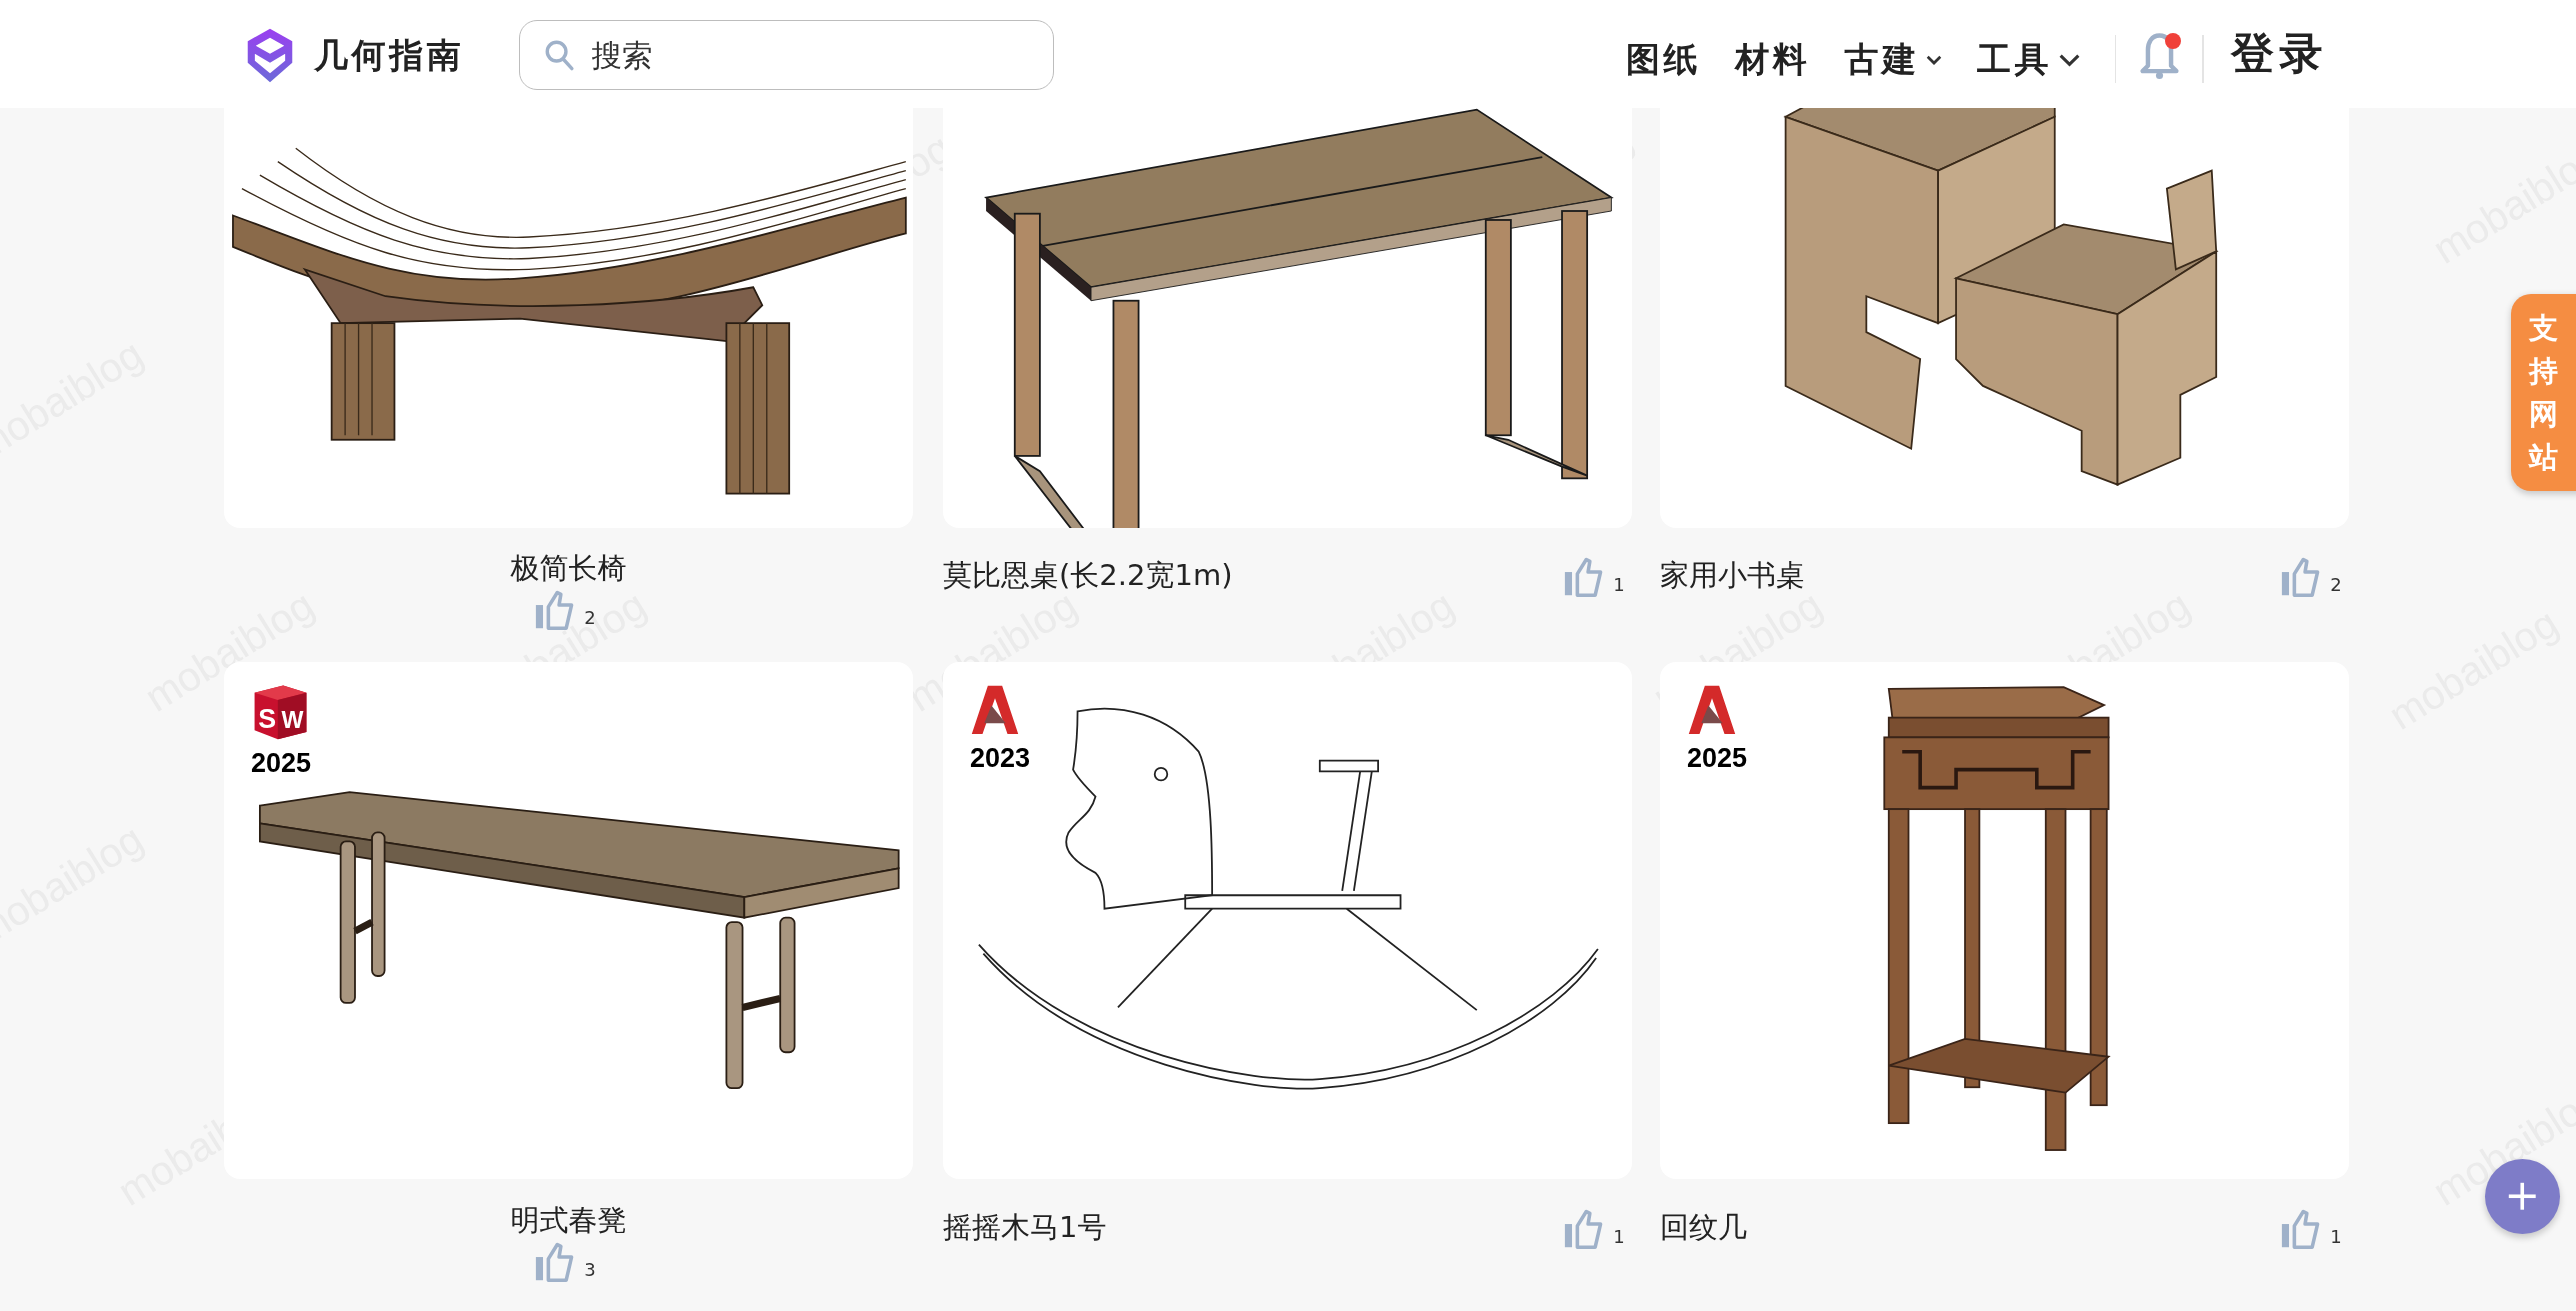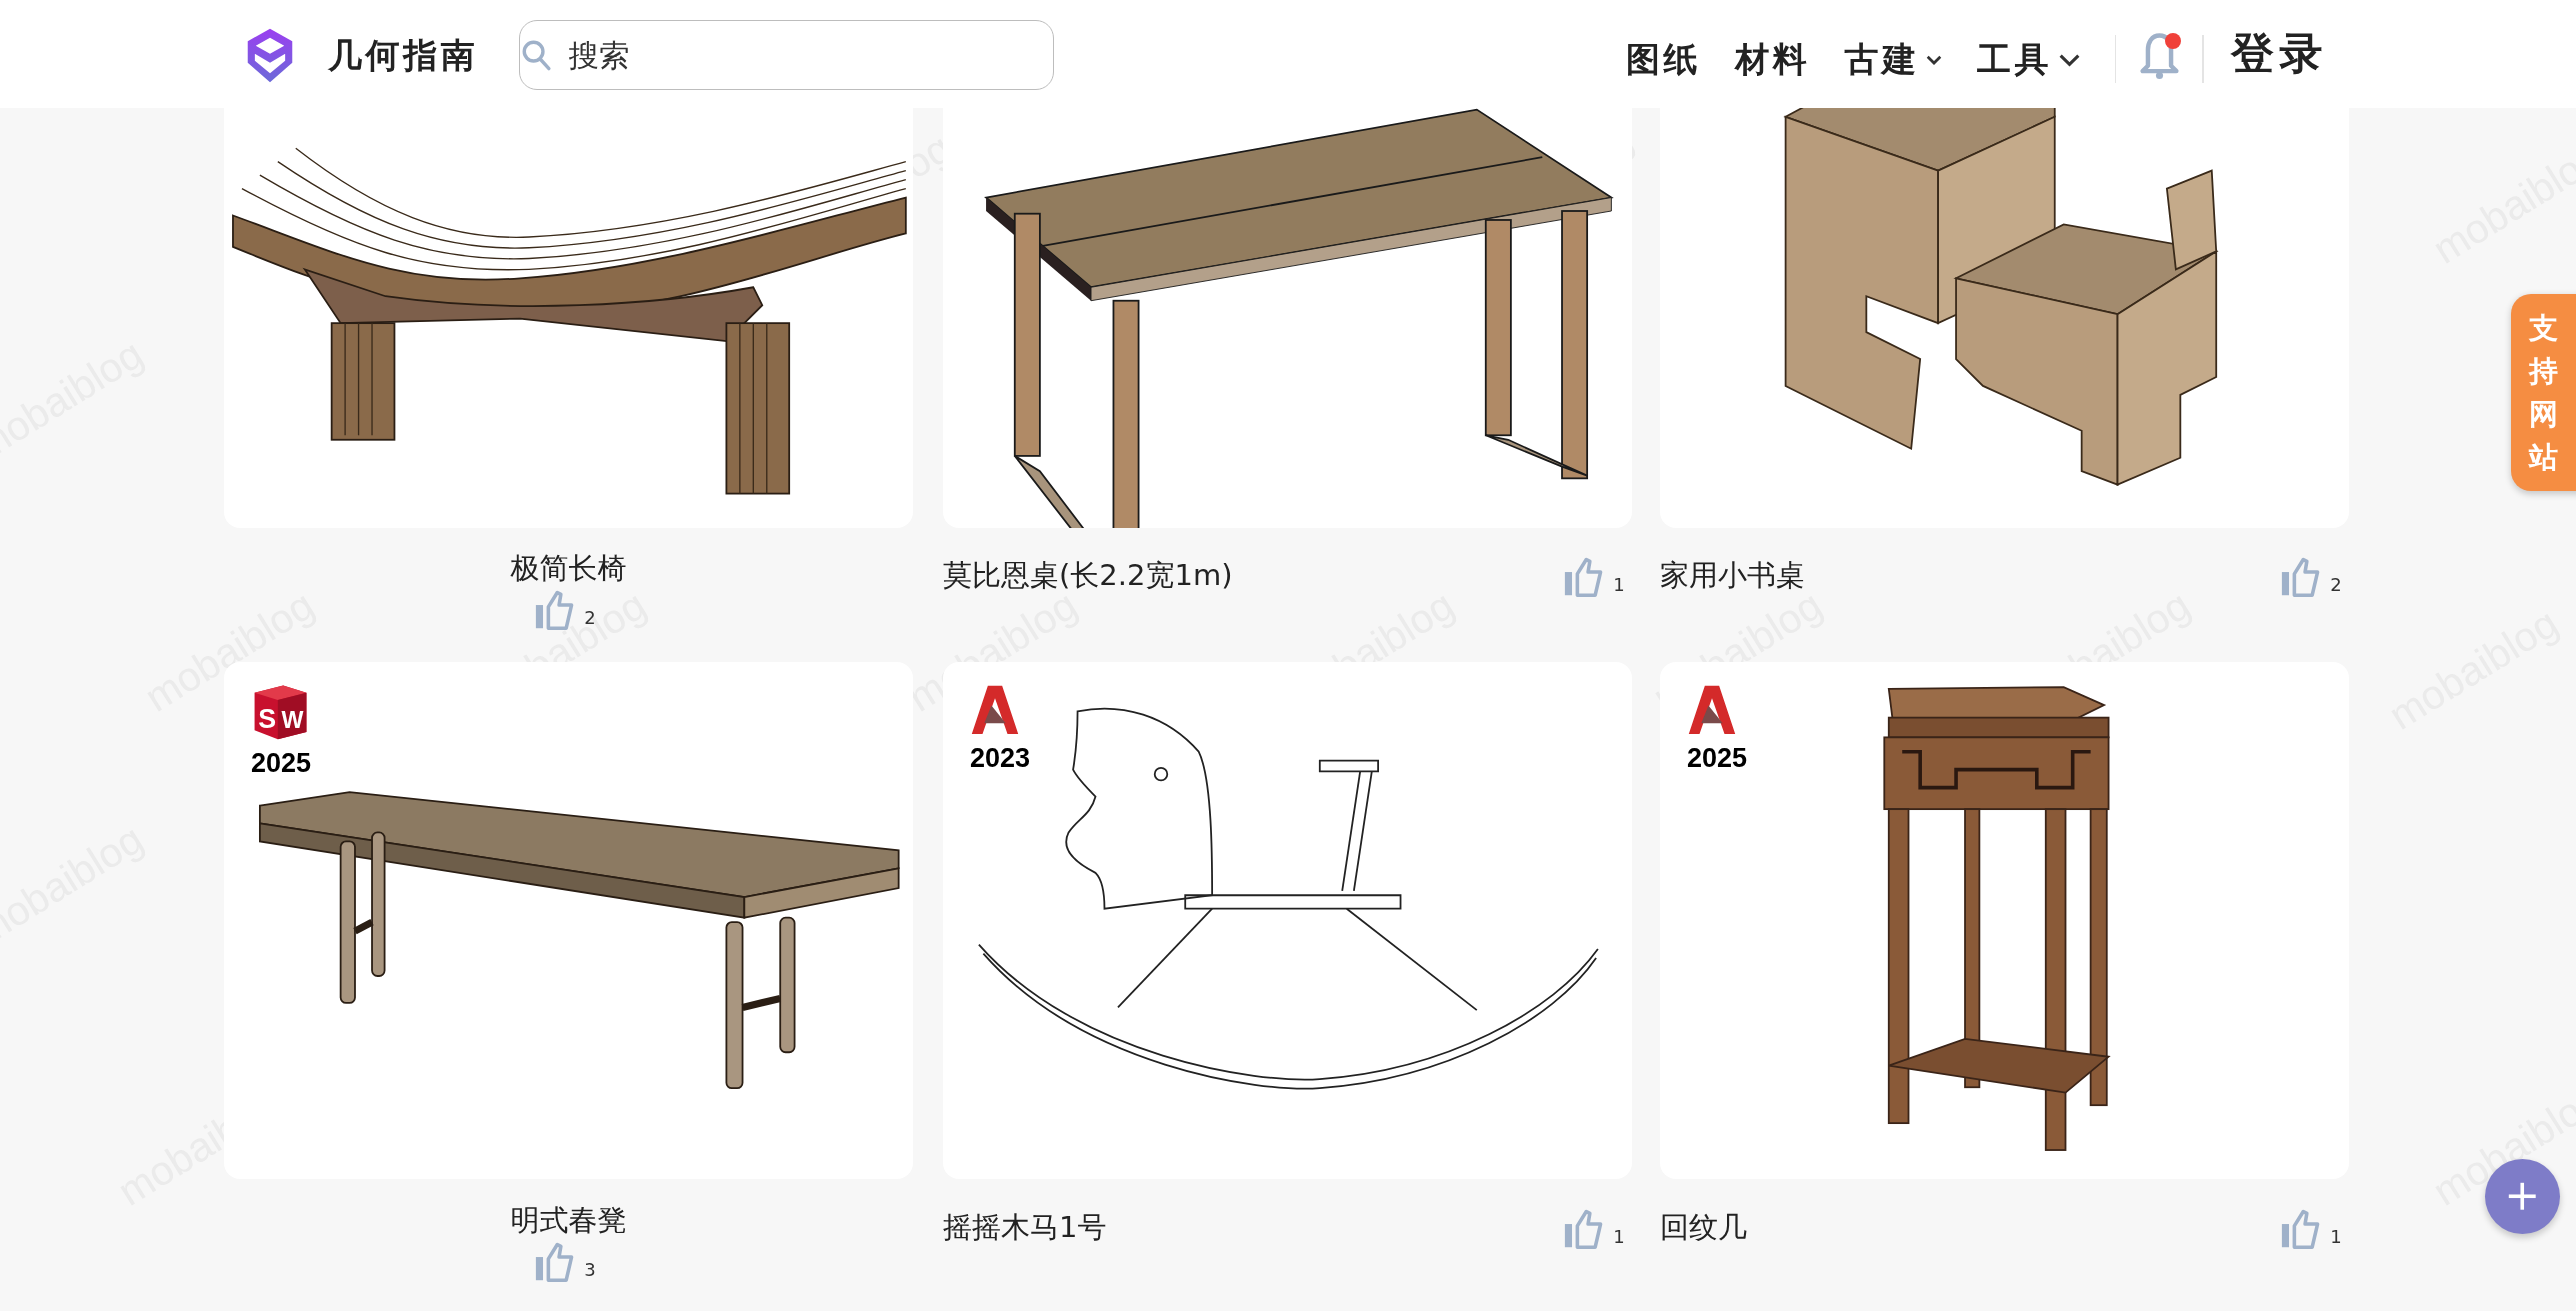--- a/index.html
+++ b/index.html
@@ -8,24 +8,24 @@
     background:#f7f7f7;
     font-family:"DejaVu Sans","Liberation Sans",sans-serif;
     color:#222;
   }
   
   .watermarks { position:absolute; inset:0; pointer-events:none; z-index:1; overflow:hidden; }
   .wm { position:absolute; font-family:"Liberation Sans",sans-serif; font-size:41px; color:rgba(220,220,220,0.45); transform:rotate(-32deg); white-space:nowrap; }
 
   
   .navbar { position:absolute; left:0; top:0; width:2576px; height:108px; background:#fff; z-index:10; }
-  .logo { position:absolute; left:244px; top:27px; display:flex; align-items:center; gap:32px; }
+  .logo { position:absolute; left:244px; top:27px; display:flex; align-items:center; gap:18px; }
   .logo svg { width:52px; height:57px; }
   .logo-text { font-family:"DejaVu Serif",serif; font-size:34px; font-weight:bold; color:#222; letter-spacing:3.6px; }
-  .search { position:absolute; left:519px; top:20px; width:535px; height:70px; box-sizing:border-box; border:1.8px solid #bdbdbd; border-radius:18px; background:#fff; display:flex; align-items:center; gap:12.6px; }
+  .search { position:absolute; left:519px; top:20px; width:535px; height:70px; box-sizing:border-box; border:1.8px solid #bdbdbd; border-radius:18px; background:#fff; display:flex; align-items:center; padding-left:23px; gap:12.6px; }
   .search svg { width:34px; height:36px; }
   .search input { border:none; outline:none; font-size:30.5px; font-family:"DejaVu Sans",sans-serif; color:#222; background:transparent; width:431px; }
   .search input::placeholder { color:#333; }
   .nav-items { position:absolute; left:1626px; top:27px; height:56px; display:flex; align-items:flex-end; }
   .nav-item { font-family:"DejaVu Serif",serif; font-weight:bold; font-size:34px; color:#222; display:flex; align-items:center; letter-spacing:3.6px; margin-right:34px; cursor:pointer; }
   .nav-item .chev { margin-left:5.4px; }
   .divider { width:1.8px; height:48px; background:#e4e4e4; margin:0 16px 0 0; }
   .bell { position:relative; width:54px; height:54px; display:flex; align-items:center; justify-content:center; margin-right:16px; }
   .bell .dot { position:absolute; right:5.4px; top:3.6px; width:16px; height:16px; border-radius:50%; background:#f0413a; }
   .login { font-family:"DejaVu Serif",serif; font-weight:bold; font-size:43px; color:#222; letter-spacing:5.4px; margin-left:10.8px; cursor:pointer; }

